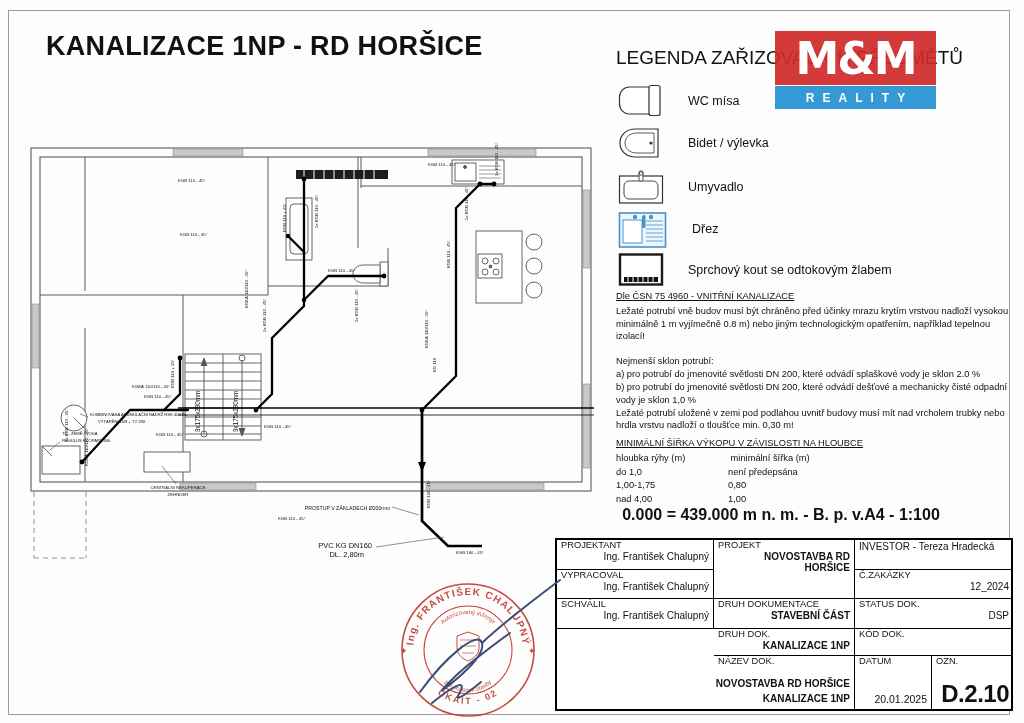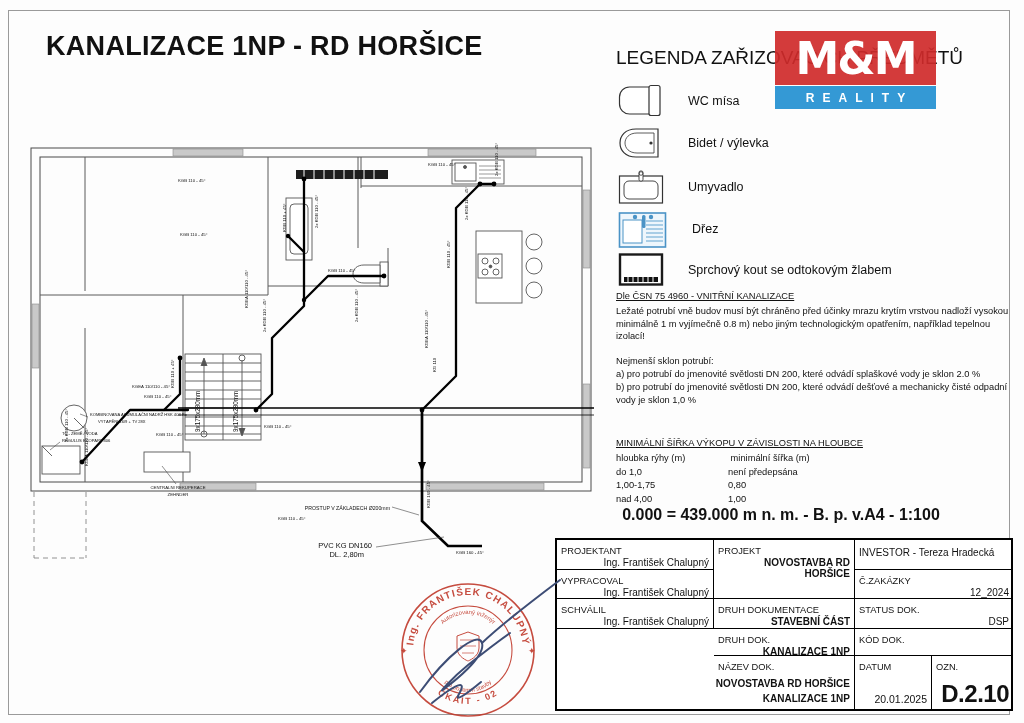--- a/index.html
+++ b/index.html
@@ -23,21 +23,21 @@
   #notes .underline{text-decoration:underline;margin-bottom:2px}
   #notes .gap{margin-top:12px}
   #trench{left:616px;top:437px;width:320px;font-size:9.3px;line-height:1.45}
   #trench .underline{text-decoration:underline;margin-bottom:2px}
   .trow span.c1{display:inline-block;width:112px}
   
   #elevation{left:556px;top:506px;width:450px;display:flex;justify-content:center;
              font-weight:bold;font-size:16px}
   
   #titleblock{left:555px;top:538px;width:458px;height:173px;border:2px solid #000;box-sizing:border-box;background:#fff}
-  .cell{position:absolute;box-sizing:border-box;border-right:1px solid #000;border-bottom:1px solid #000;padding:6px 4px;overflow:hidden}
+  .cell{position:absolute;box-sizing:border-box;border-right:1px solid #000;border-bottom:1px solid #000;padding:0 4px;overflow:hidden}
   .cell .l{font-size:9.3px}
   .cell .v{font-size:10px;text-align:right;margin-top:1px}
   .cell .vb{font-weight:bold}
   .noR{border-right:none}.noB{border-bottom:none}
   #ozn-value{font-size:24px;font-weight:bold;text-align:right;position:absolute;right:4px;bottom:1px;letter-spacing:-.5px}
   #datum-value{position:absolute;right:4px;bottom:4px;font-weight:normal;font-size:10.5px}
   #nazev-vals{position:absolute;right:4px;bottom:3px;text-align:right;font-weight:bold;font-size:10px;line-height:1.5}
   #address-cell{display:flex;align-items:center;justify-content:center;font-size:9.3px;text-align:center}
   
   .pl{font-size:4.3px;fill:#111}
@@ -114,20 +114,21 @@
   </svg>
   <span class="lbl">Sprchový kout se odtokovým žlabem</span>
 </div>
 
 <div class="abs" id="notes">
   <div class="underline">Dle ČSN 75 4960 - VNITŘNÍ KANALIZACE</div>
   <div>Ležaté potrubí vně budov musí být chráněno před účinky mrazu krytím vrstvou nadloží vysokou minimálně 1 m vyjímečně 0.8 m) nebo jiným technologickým opatřením, například tepelnou izolací!</div>
   <div class="gap">Nejmenší sklon potrubí:</div>
   <div>a) pro potrubí do jmenovité světlosti DN 200, které odvádí splaškové vody je sklon 2.0 %</div>
   <div>b) pro potrubí do jmenovité světlosti DN 200, které odvádí dešťové a mechanicky čisté odpadní vody je sklon 1,0 %</div>
+  <div>Ležaté potrubí uložené v zemi pod podlahou uvnitř budovy musí mít nad vrcholem trubky nebo hrdla vrstvu nadloží o tloušťce min. 0,30 m!</div>
 </div>
 
 <div class="abs" id="trench">
   <div class="underline">MINIMÁLNÍ ŠÍŘKA VÝKOPU V ZÁVISLOSTI NA HLOUBCE</div>
   <div class="trow">
     <span class="c1">hloubka rýhy (m)</span>
     <span>minimální šířka (m)</span>
   </div>
   <div class="trow"><span class="c1">do 1,0</span><span>není předepsána</span></div>
   <div class="trow"><span class="c1">1,00-1,75</span><span>0,80</span></div>

